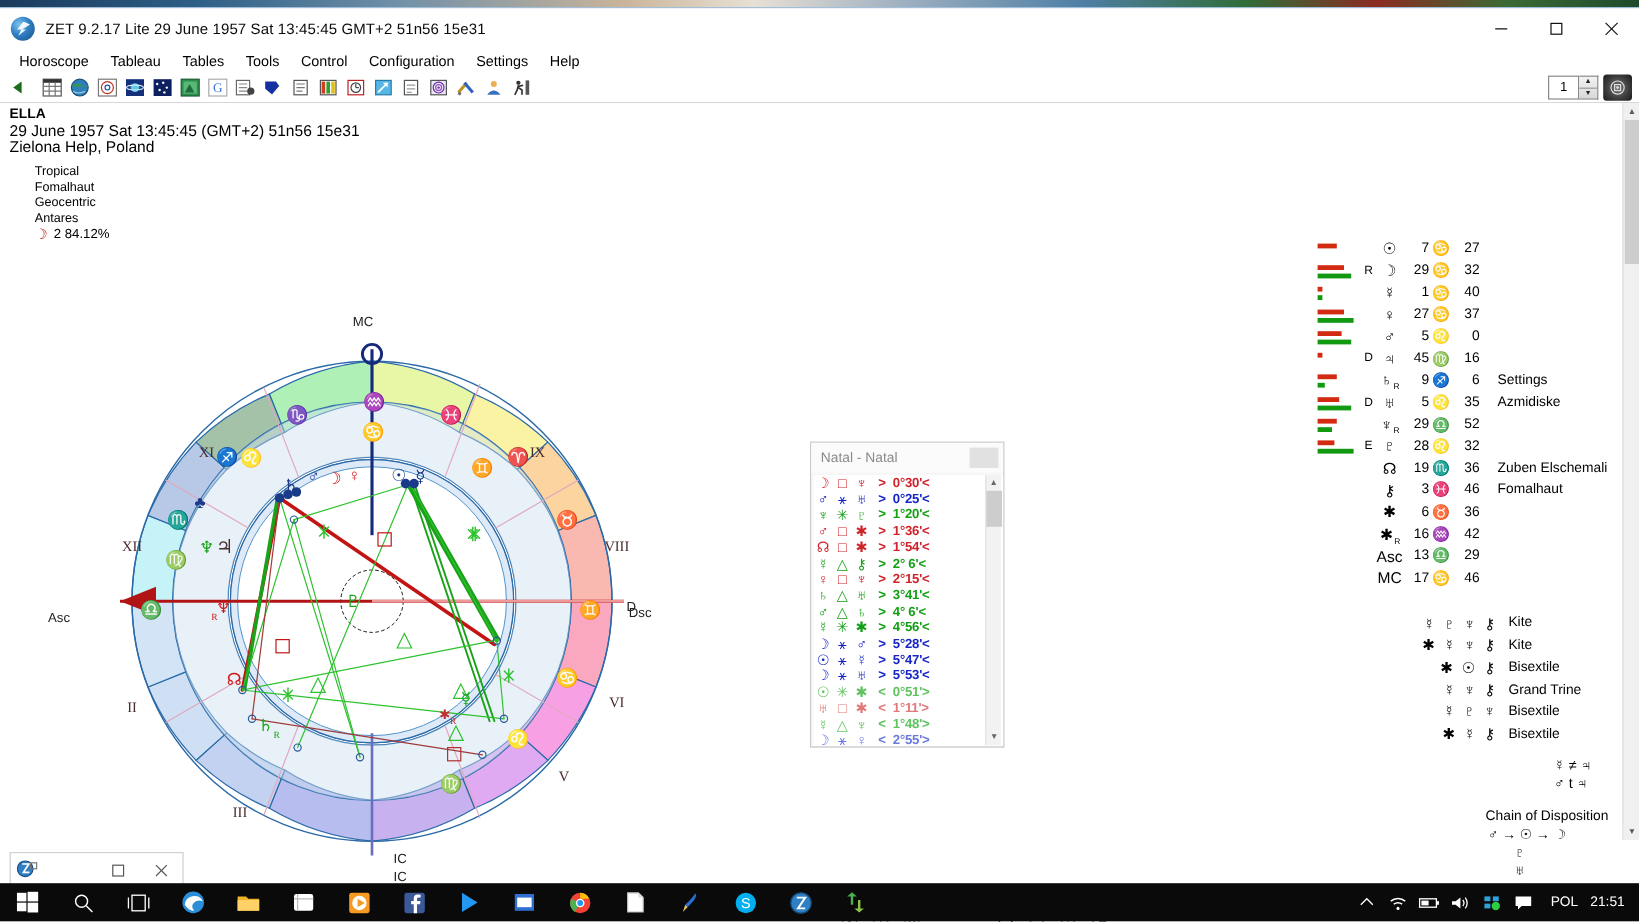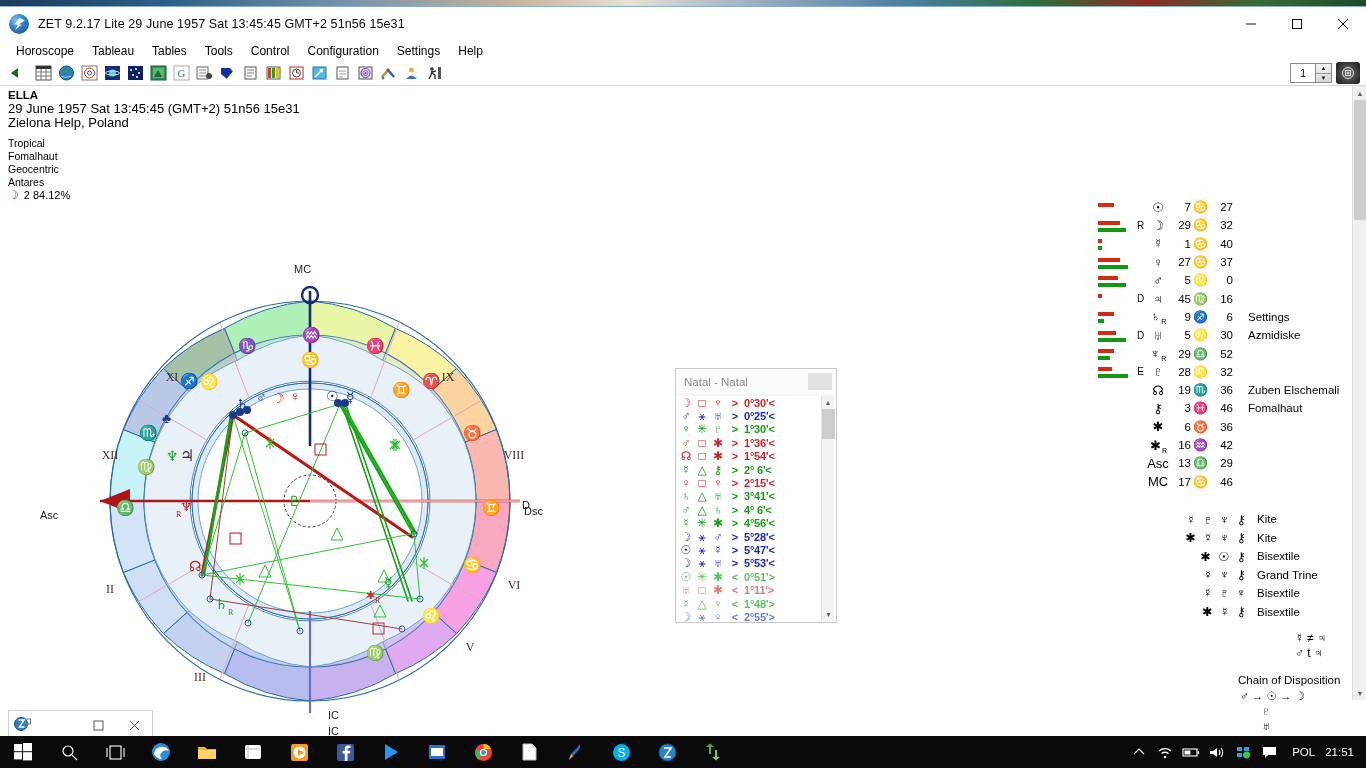--- a/index.html
+++ b/index.html
@@ -110,21 +110,21 @@
   #client-scroll .thumb{
     position:absolute; top:14px; left:1px; width:12px; height:120px;
     background:#cdcdcd;
   }
   #sb-bottom{position:absolute;bottom:0;left:0;}
 
   
   #info-block{ position:absolute; left:8px; top:3px; line-height:13.4px; }
   #info-name{ font-size:11.5px; font-weight:bold; color:#000; }
   .info-line{ font-size:13px; color:#000; }
-  #info-sys{ margin-top:8px; }
+  #info-sys{ margin-top:8px;margin-left:21px; }
   .sys-line{ font-size:10.5px; color:#000; line-height:13px; }
   #moon-phase{ font-size:11px; color:#000; display:flex; align-items:center; gap:5px; }
   #moon-phase .glyph{ color:#c01010; font-size:12px; }
 
   
   #chart-wheel{ position:absolute; left:90px; top:195px; width:440px; height:440px; }
   #chart-wheel svg{ display:block; }
   .wlabel{ font-family:"Liberation Serif", serif; font-size:12px; fill:#4a2c2c; }
   .wax{ font-family:"Liberation Sans", sans-serif; font-size:11px; fill:#202020; }
 
@@ -665,21 +665,21 @@
               <span class="p2" style="color:#1826c8">♅</span>
               <span class="gt" style="color:#1826c8">&gt;</span>
               <span class="orb" style="color:#1826c8">0°25'</span>
               <span class="lt" style="color:#1826c8">&lt;</span>
             </div>
             <div class="arow">
               <span class="p1" style="color:#14a014">♆</span>
               <span class="asp" style="color:#14a014">✳</span>
               <span class="p2" style="color:#14a014">♇</span>
               <span class="gt" style="color:#14a014">&gt;</span>
-              <span class="orb" style="color:#14a014">1°30'</span>
+              <span class="orb" style="color:#14a014">1°20'</span>
               <span class="lt" style="color:#14a014">&lt;</span>
             </div>
             <div class="arow">
               <span class="p1" style="color:#d0242c">♂</span>
               <span class="asp" style="color:#d0242c">□</span>
               <span class="p2" style="color:#d0242c">✱</span>
               <span class="gt" style="color:#d0242c">&gt;</span>
               <span class="orb" style="color:#d0242c">1°36'</span>
               <span class="lt" style="color:#d0242c">&lt;</span>
             </div>
@@ -928,21 +928,21 @@
         </div>
         <div class="prow">
           <span class="bars">
             <span class="bu" style="width:18px;top:2px"></span>
             <span class="bl" style="width:28px"></span>
           </span>
           <span class="rflag">D</span>
           <span class="pglyph">♅</span>
           <span class="deg">5</span>
           <span class="sign">♌</span>
-          <span class="min">30</span>
+          <span class="min">35</span>
           <span class="star">Azmidiske</span>
         </div>
         <div class="prow">
           <span class="bars">
             <span class="bu" style="width:16px;top:2px"></span>
             <span class="bl" style="width:12px"></span>
           </span>
           <span class="rflag"></span>
           <span class="pglyph">♆<sub>R</sub></span>
           <span class="deg">29</span>

